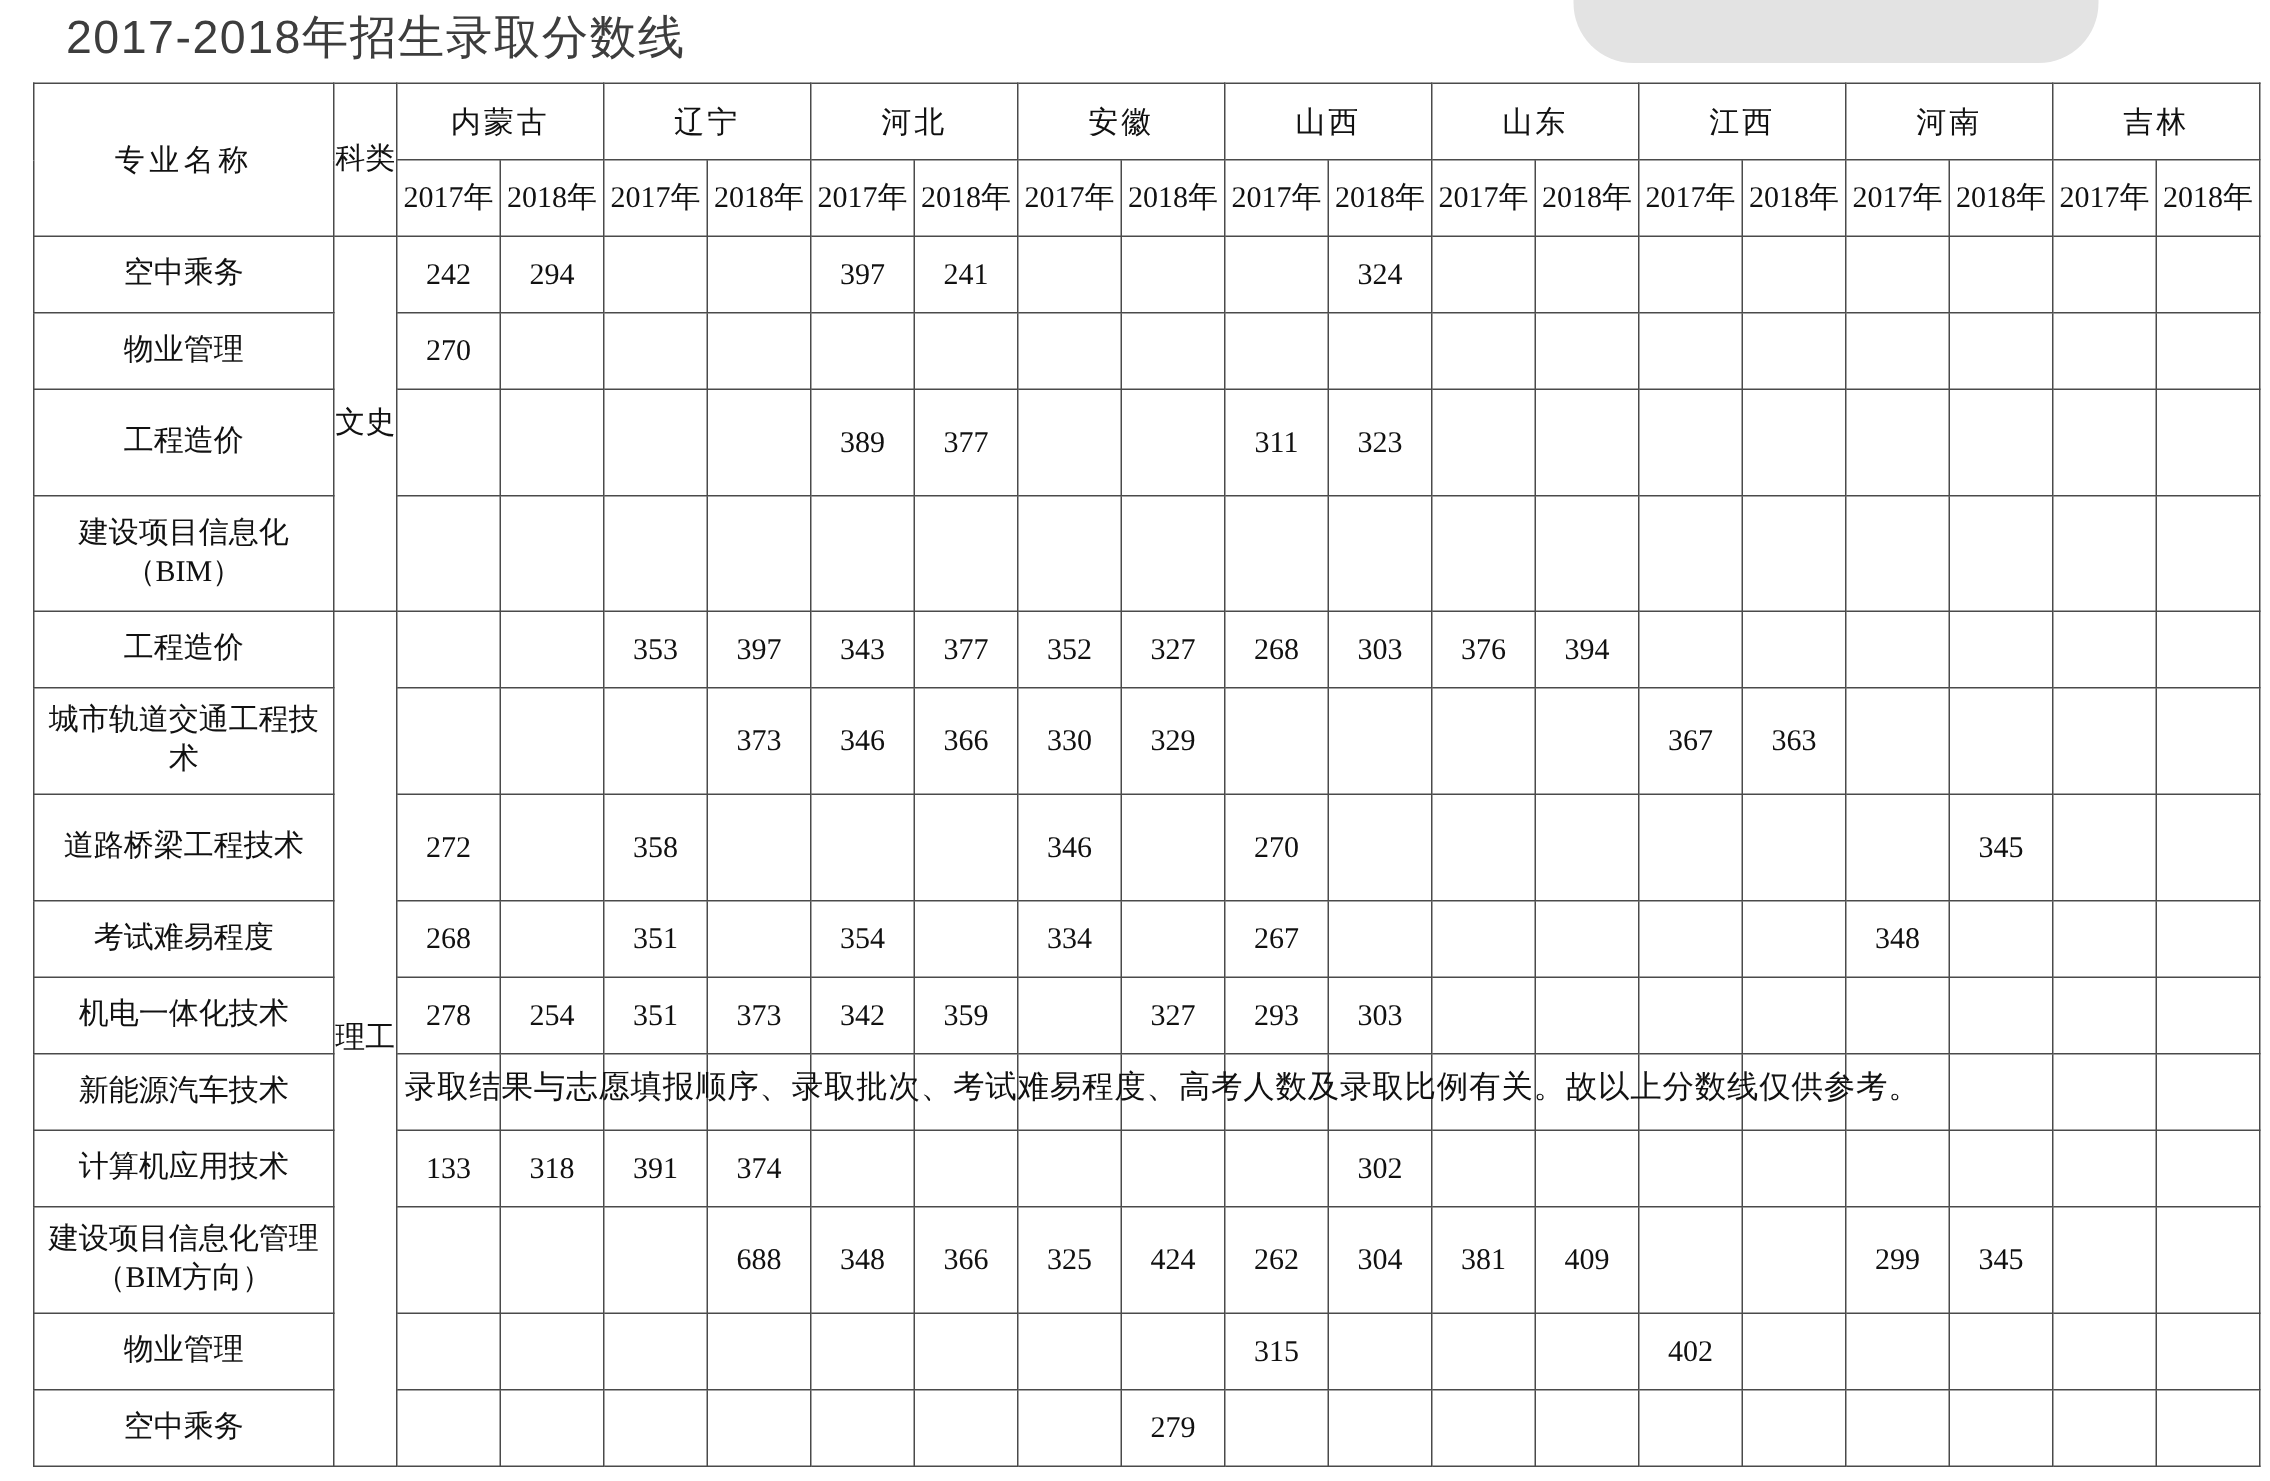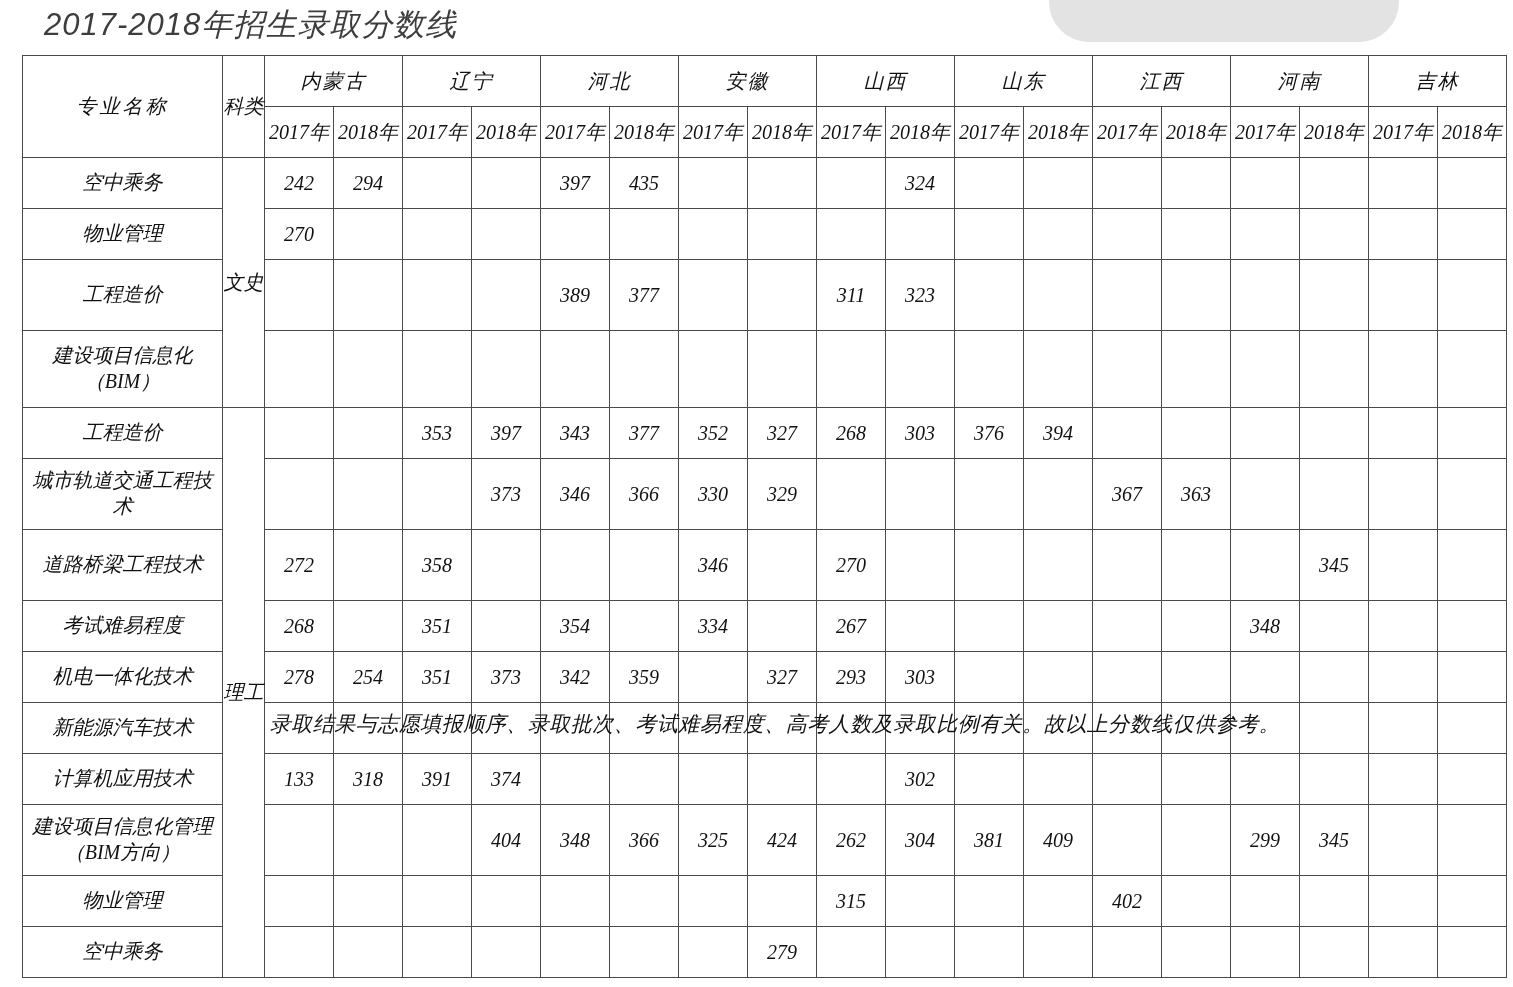--- a/index.html
+++ b/index.html
@@ -12,21 +12,20 @@
     background: #ffffff;
     font-family: "Liberation Serif", "DejaVu Serif", serif;
     color: #111111;
     position: relative;
     overflow: hidden;
   }
   .page {
     position: relative;
     width: 1513px;
     height: 744px;
-    font-style: italic;
   }
   .corner-blob {
     position: absolute;
     top: -36px;
     right: 114px;
     width: 350px;
     height: 78px;
     background: #e3e3e3;
     border-radius: 0 0 40px 40px;
   }
@@ -187,21 +186,21 @@
       <tbody>
 
         <tr>
           <td class="major-cell">空中乘务</td>
           <td class="type-cell" rowspan="4">文史</td>
           <td class="score">242</td>
           <td class="score">294</td>
           <td class="score"></td>
           <td class="score"></td>
           <td class="score">397</td>
-          <td class="score">435</td>
+          <td class="score">241</td>
           <td class="score"></td>
           <td class="score"></td>
           <td class="score"></td>
           <td class="score">324</td>
           <td class="score"></td>
           <td class="score"></td>
           <td class="score"></td>
           <td class="score"></td>
           <td class="score"></td>
           <td class="score"></td>
@@ -418,21 +417,21 @@
           <td class="score"></td>
           <td class="score"></td>
           <td class="score"></td>
           <td class="score"></td>
         </tr>
         <tr class="h-tall">
           <td class="major-cell">建设项目信息化管理（BIM方向）</td>
           <td class="score"></td>
           <td class="score"></td>
           <td class="score"></td>
-          <td class="score">404</td>
+          <td class="score">688</td>
           <td class="score">348</td>
           <td class="score">366</td>
           <td class="score">325</td>
           <td class="score">424</td>
           <td class="score">262</td>
           <td class="score">304</td>
           <td class="score">381</td>
           <td class="score">409</td>
           <td class="score"></td>
           <td class="score"></td>

